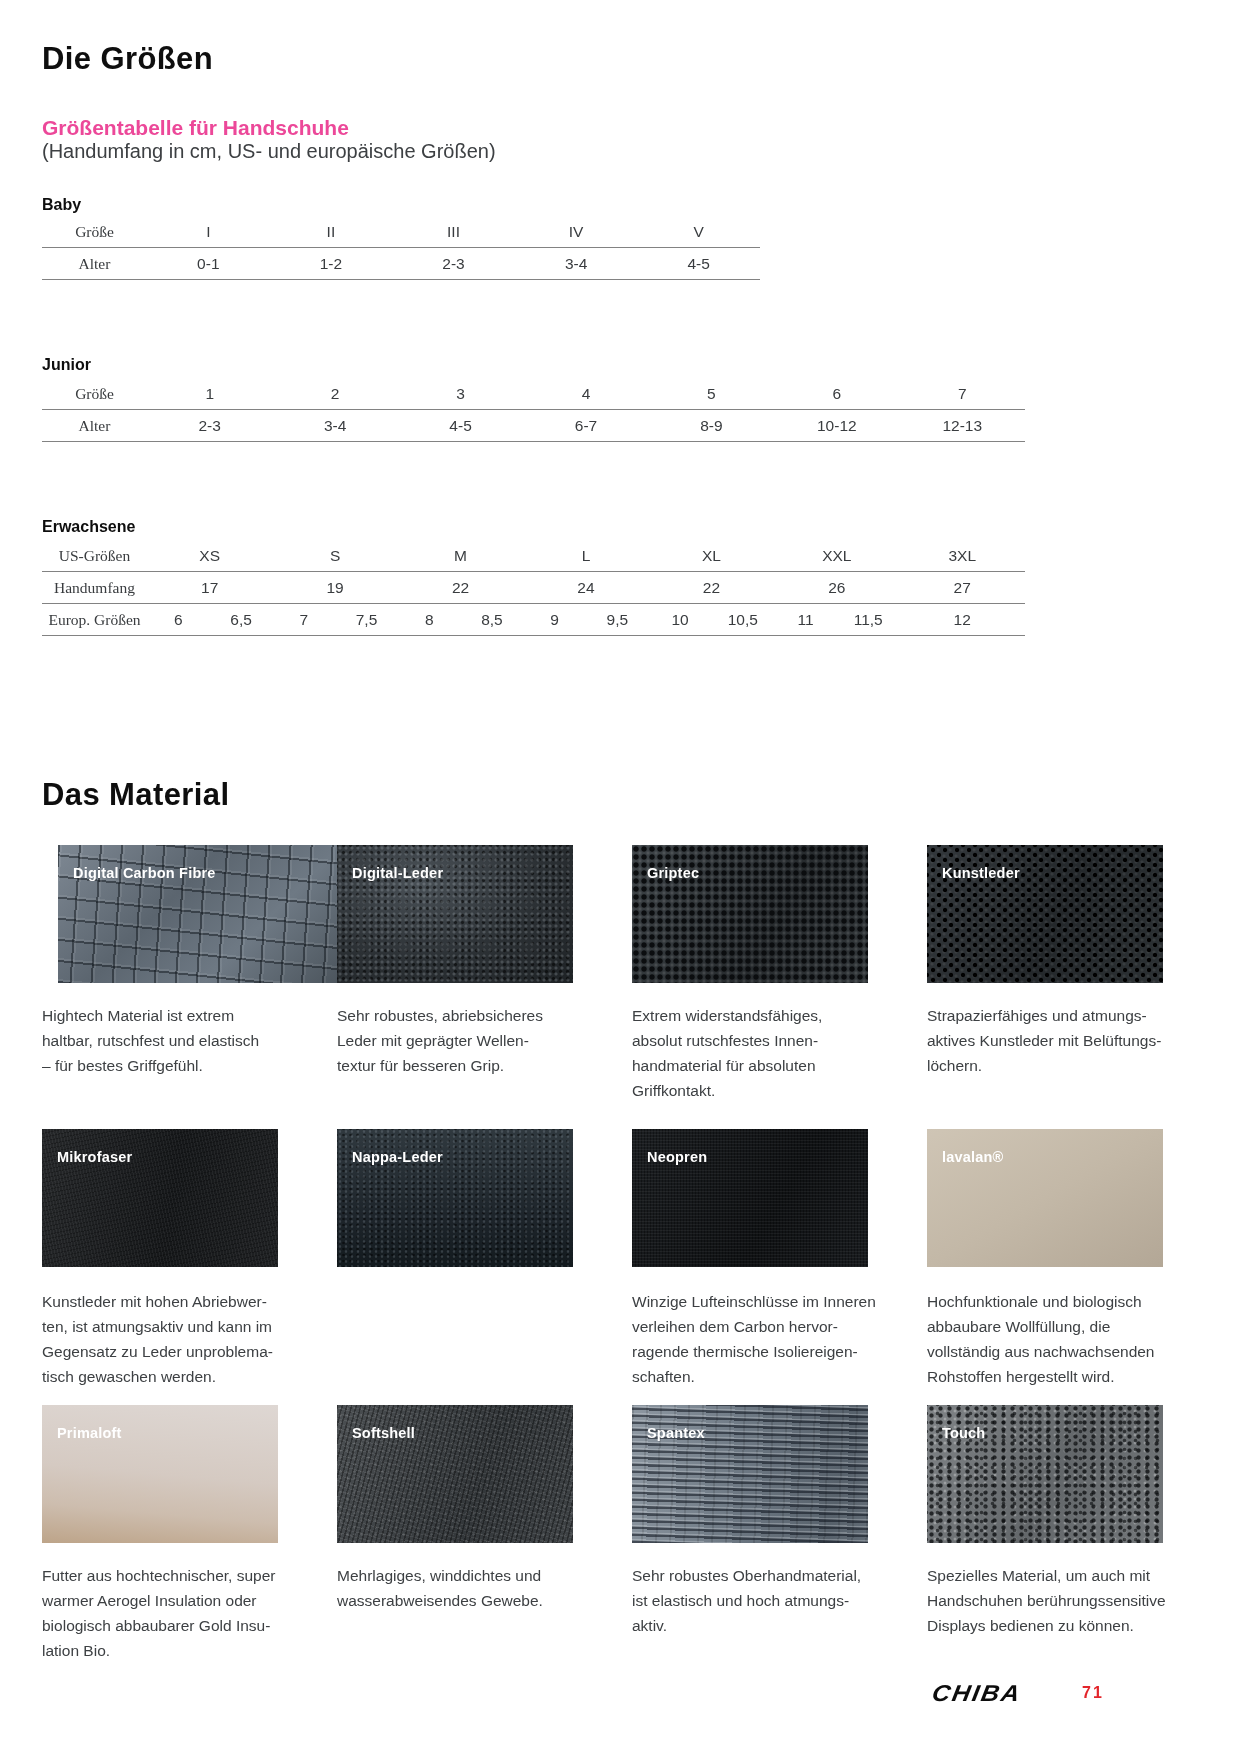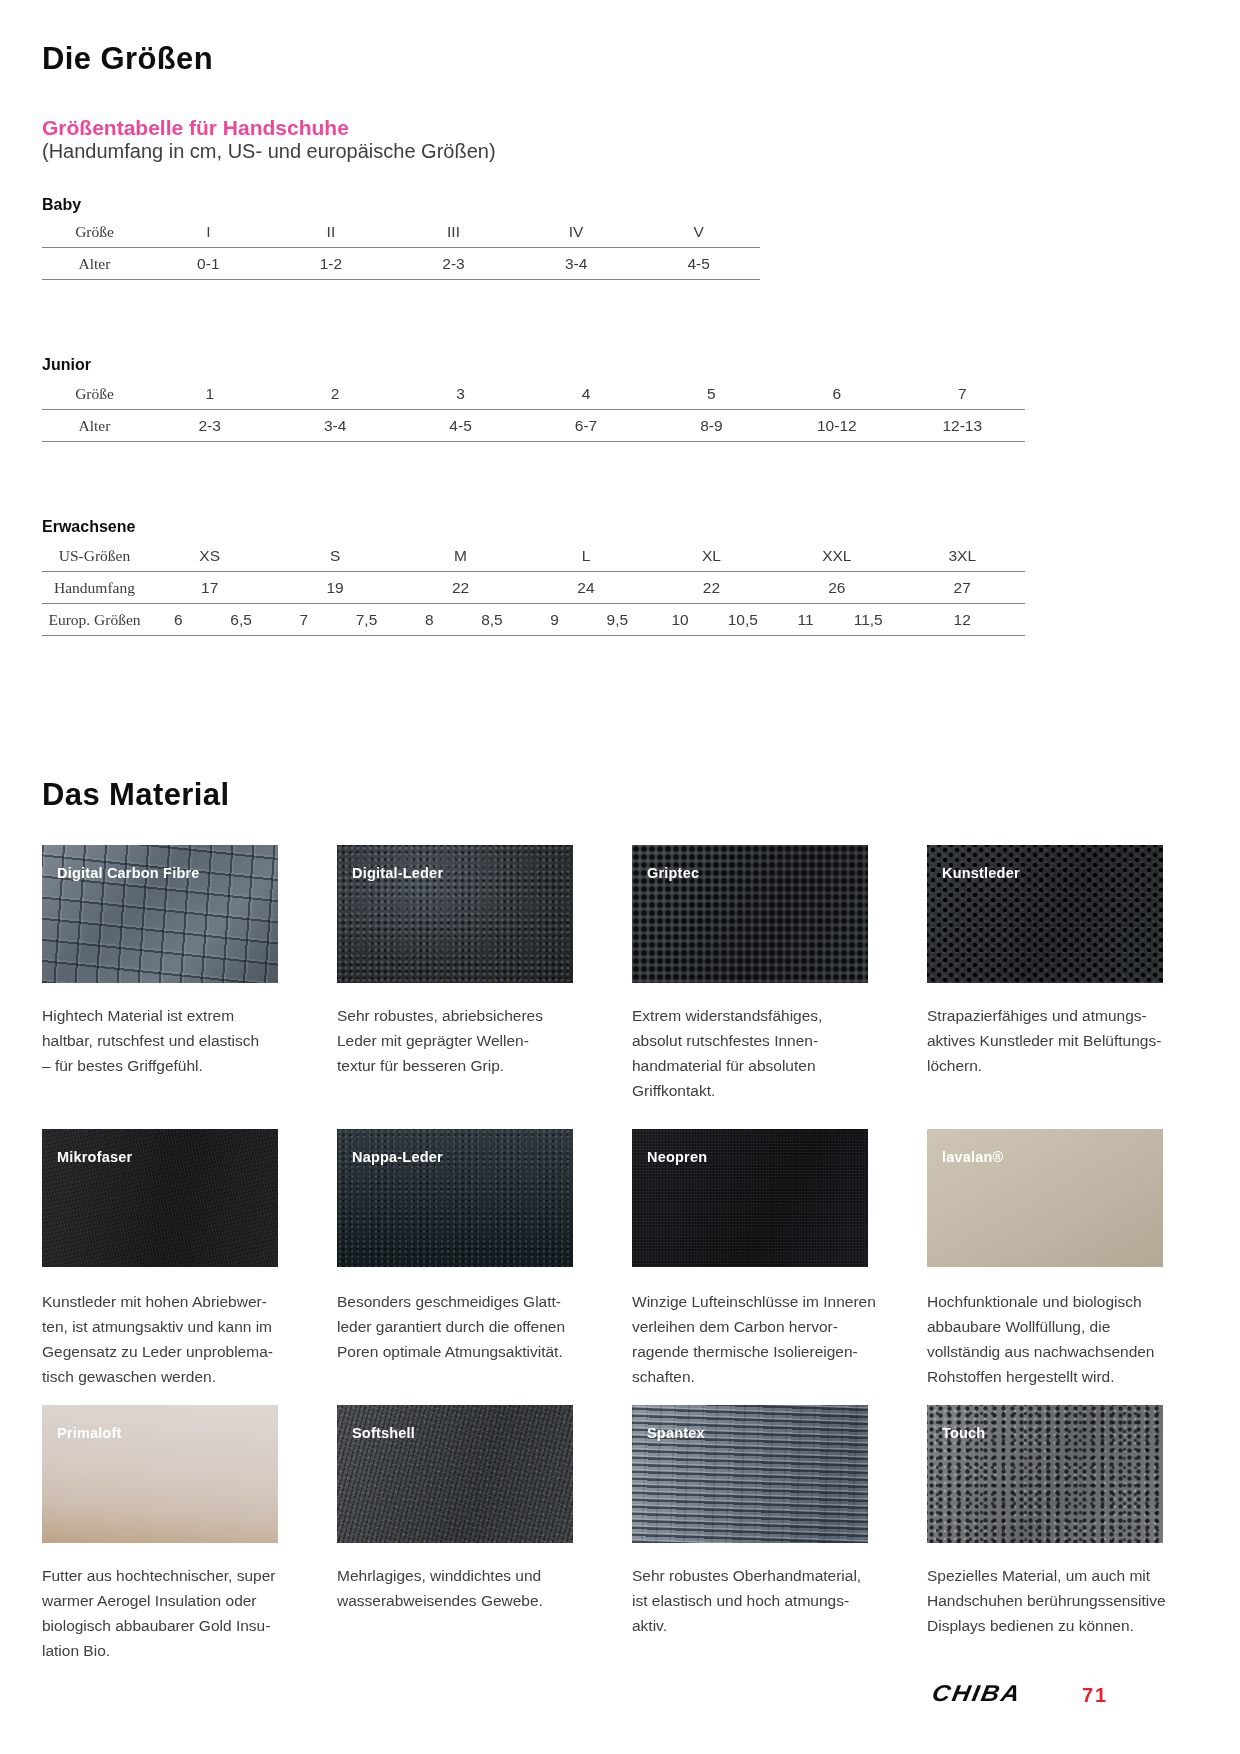--- a/index.html
+++ b/index.html
@@ -106,21 +106,21 @@
       radial-gradient(circle, rgba(255,255,255,.28) 1px, transparent 1.8px),
       linear-gradient(120deg,#808487 0%,#63676a 55%,#74787b 100%);
     background-size:9px 7px,11px 9px,10px 8px,100% 100%;
     background-position:0 0,5px 4px,3px 2px,0 0;
   }
 
   .logo{
     font-weight:900;font-style:italic;font-size:25px;color:#0c0c0c;
     letter-spacing:2px;transform:skewX(-10deg) scaleY(.92);transform-origin:left bottom;
   }
-  .page-num{font-size:20px;font-weight:700;color:#e3252b;letter-spacing:2px;}
+  .page-num{font-size:16px;font-weight:700;color:#e3252b;letter-spacing:2px;}
 </style>
 </head>
 <body>
 
 <div class="page">
 
   <div class="abs h1" style="left:42px;top:42px;">Die Größen</div>
   <div class="abs sub-bold" style="left:42px;top:116px;">Größentabelle für Handschuhe</div>
   <div class="abs sub-note" style="left:42px;top:140px;">(Handumfang in cm, US- und europäische Größen)</div>
 
@@ -215,21 +215,21 @@
       <div class="pair">
         <span>11</span>
         <span>11,5</span>
       </div>
       <div class="tval">12</div>
     </div>
   </div>
 
   <div class="abs h1" style="left:42px;top:778px;">Das Material</div>
 
-  <div class="swatch tex-dcf" style="left:42px;top:845px;">
+  <div class="swatch tex-dcf" style="left:58px;top:845px;padding-left:44px;">
     <span class="swatch-label">Digital Carbon Fibre</span>
   </div>
   <p class="mat-desc" style="left:42px;top:1003px;">Hightech Material ist extrem
 haltbar, rutschfest und elastisch
 – für bestes Griffgefühl.</p>
 
   <div class="swatch tex-dleder" style="left:337px;top:845px;">
     <span class="swatch-label">Digital-Leder</span>
   </div>
   <p class="mat-desc" style="left:337px;top:1003px;">Sehr robustes, abriebsicheres
@@ -255,23 +255,20 @@
     <span class="swatch-label">Mikrofaser</span>
   </div>
   <p class="mat-desc" style="left:42px;top:1289px;">Kunstleder mit hohen Abriebwer-
 ten, ist atmungsaktiv und kann im
 Gegensatz zu Leder unproblema-
 tisch gewaschen werden.</p>
 
   <div class="swatch tex-nappa" style="left:337px;top:1129px;">
     <span class="swatch-label">Nappa-Leder</span>
   </div>
-  <p class="mat-desc" style="left:337px;top:1289px;">Besonders geschmeidiges Glatt-
-leder garantiert durch die offenen
-Poren optimale Atmungsaktivität.</p>
 
   <div class="swatch tex-neopren" style="left:632px;top:1129px;">
     <span class="swatch-label">Neopren</span>
   </div>
   <p class="mat-desc" style="left:632px;top:1289px;">Winzige Lufteinschlüsse im Inneren
 verleihen dem Carbon hervor-
 ragende thermische Isoliereigen-
 schaften.</p>
 
   <div class="swatch tex-lavalan" style="left:927px;top:1129px;">

